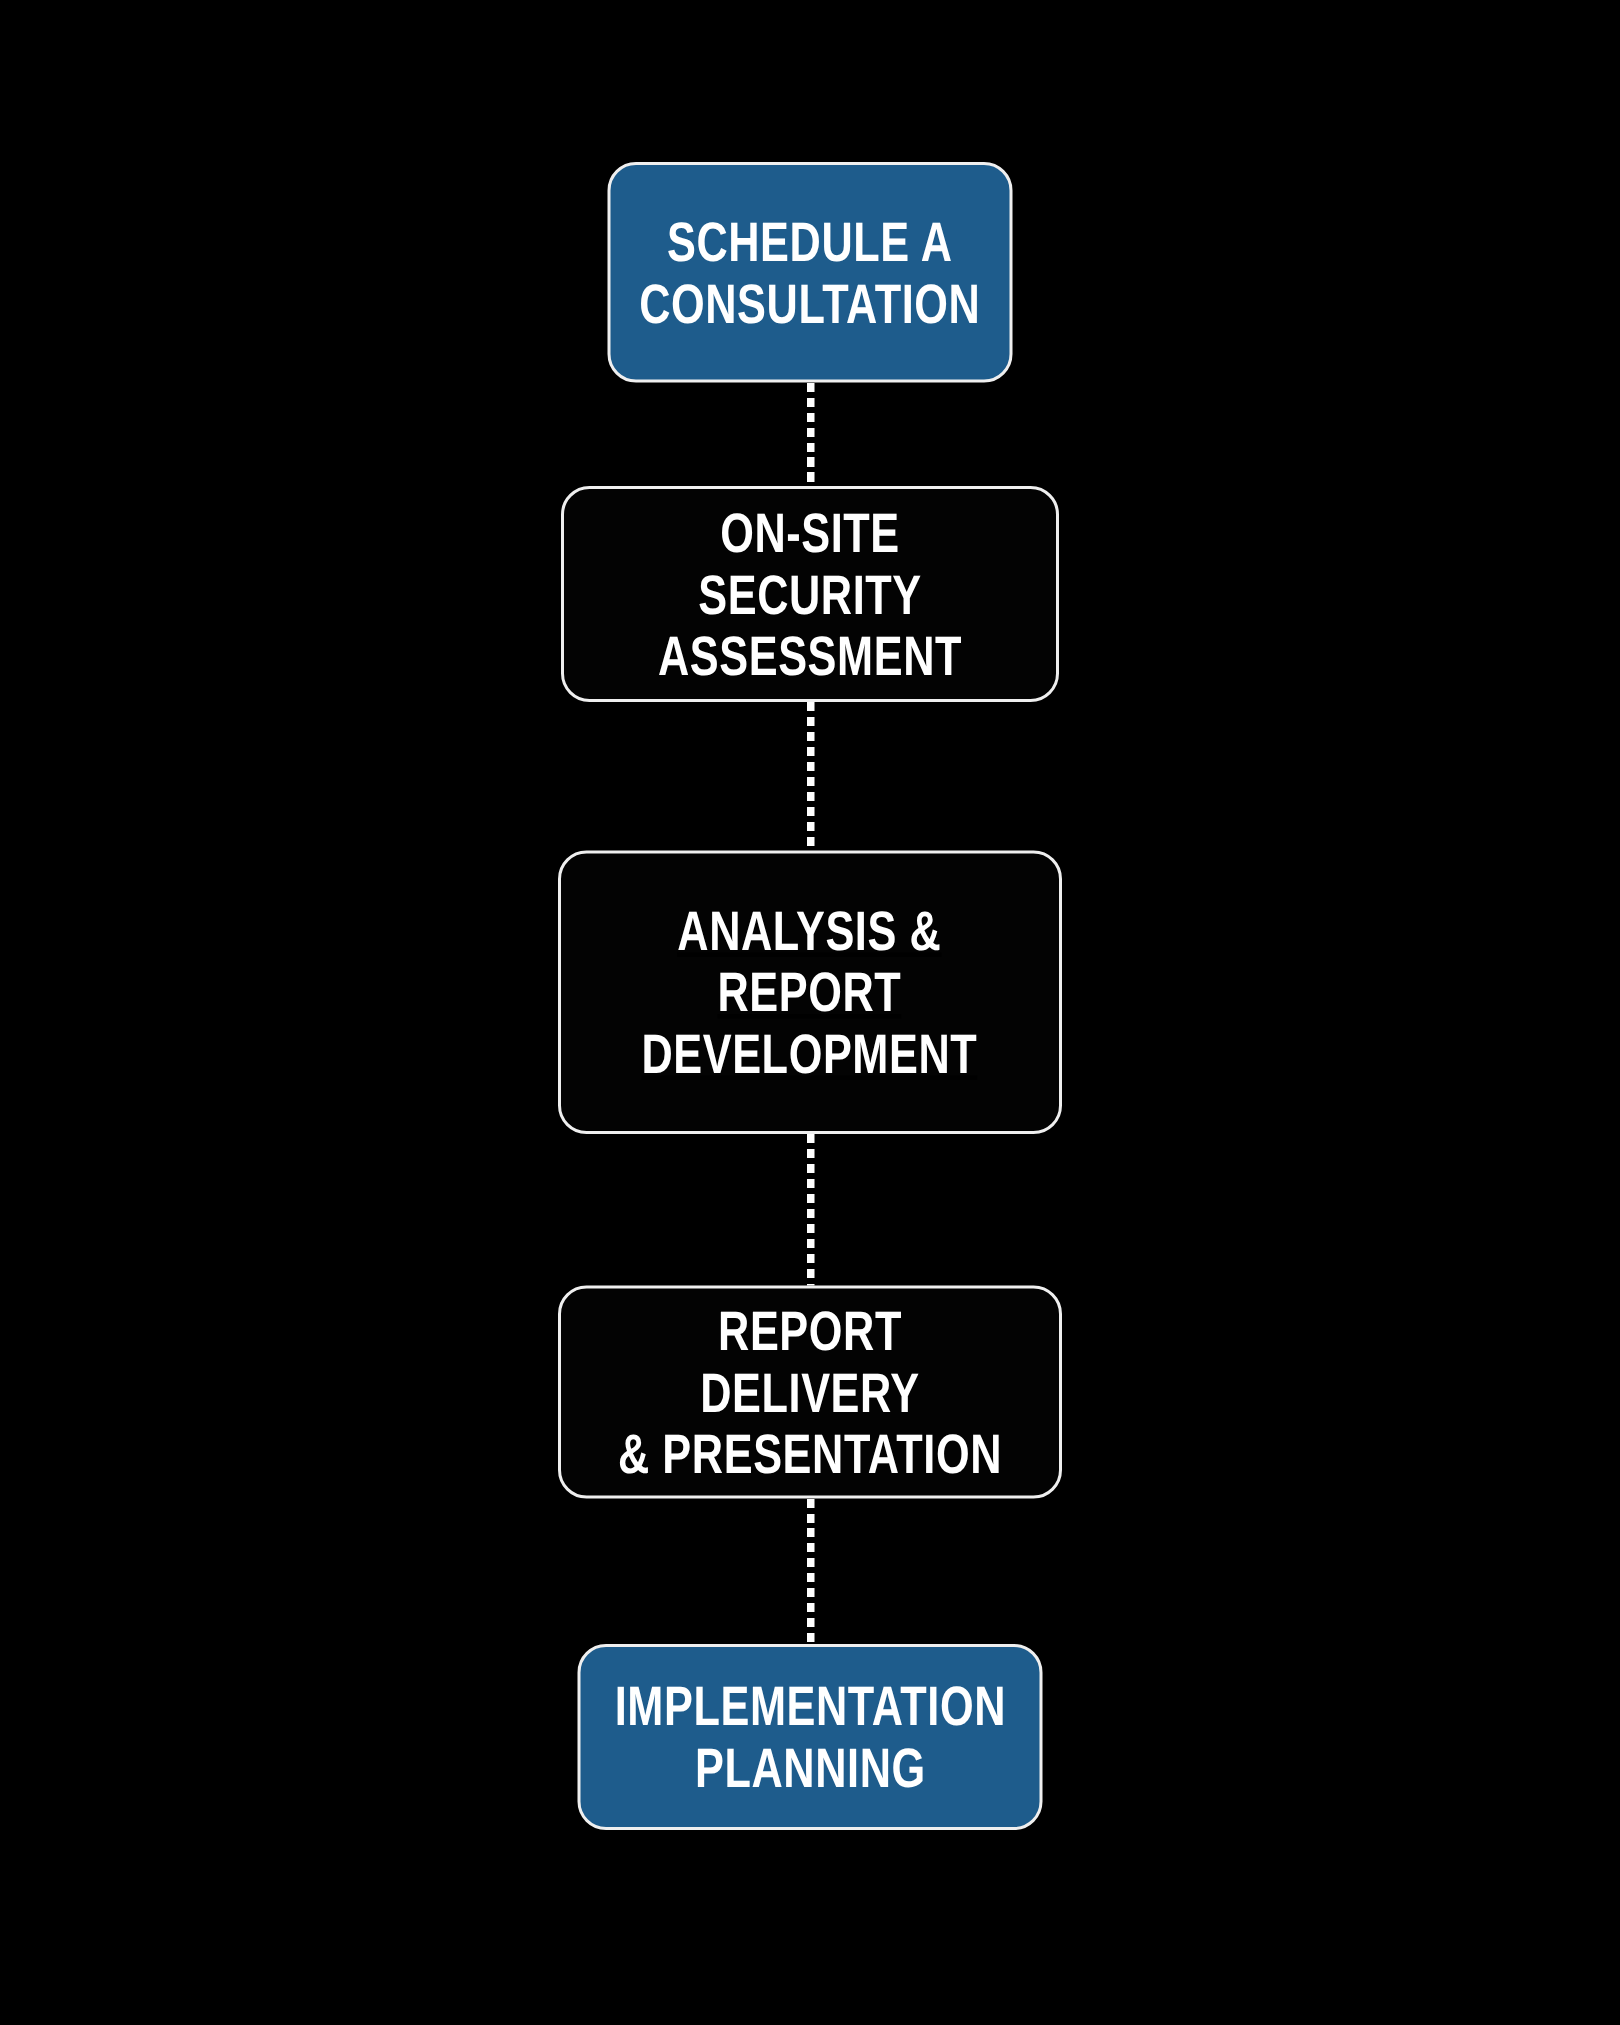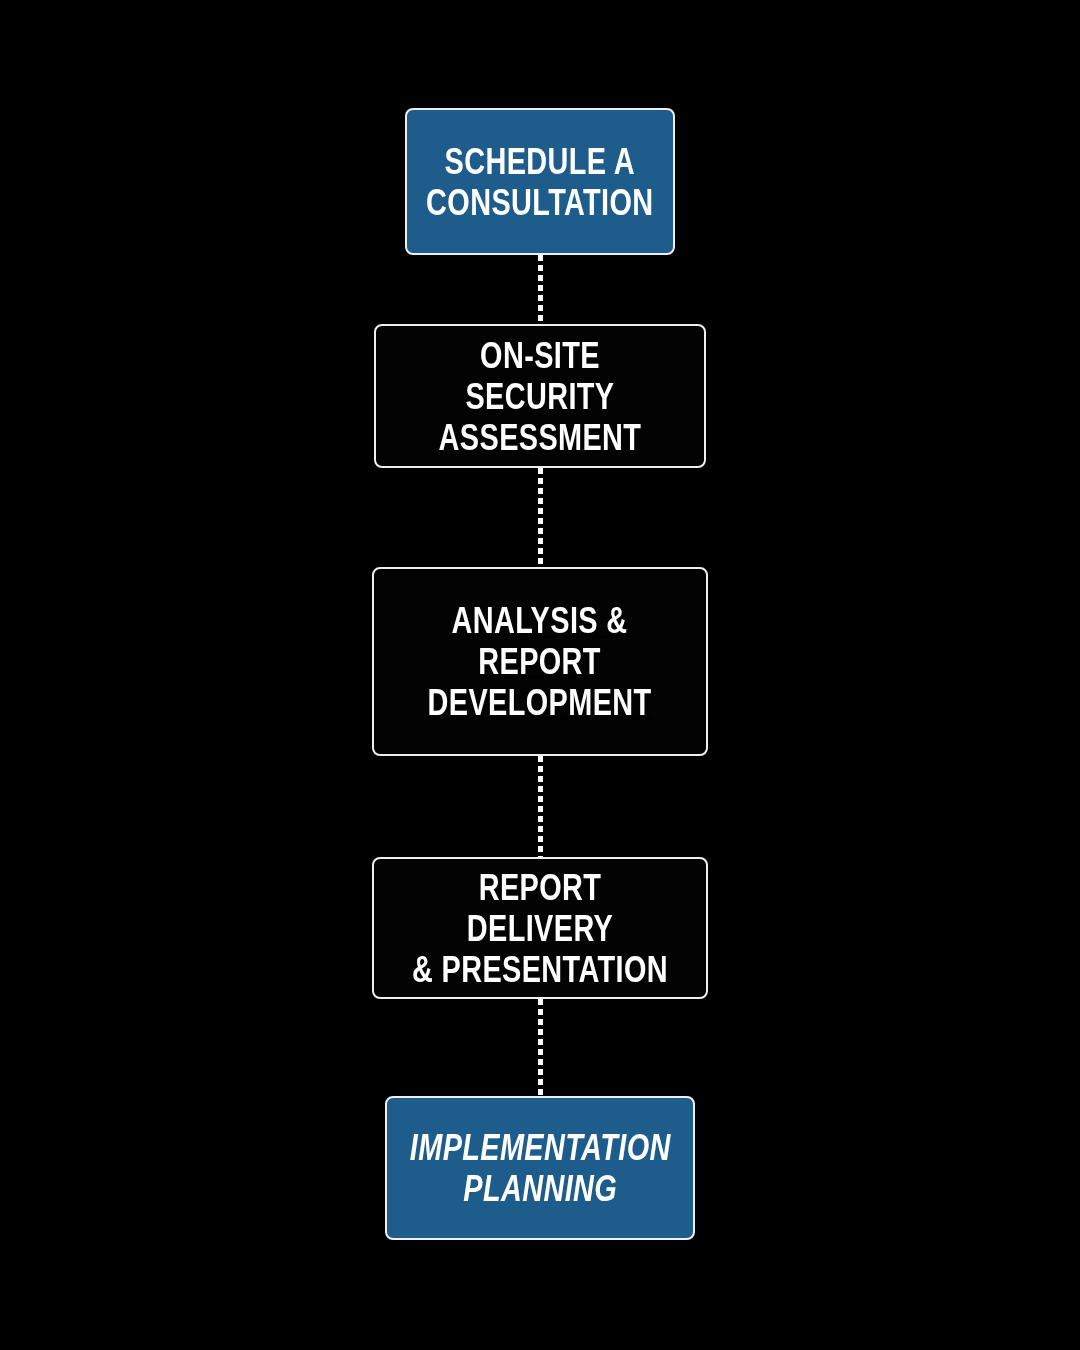--- a/index.html
+++ b/index.html
@@ -24,30 +24,30 @@
     display: flex;
     flex-direction: column;
     align-items: center;
     padding-top: 108px;
   }
   .step {
     display: flex;
     align-items: center;
     justify-content: center;
     border: 2px solid var(--border);
-    border-radius: 8px;
+    border-radius: 19px;
     flex: none;
   }
   .step.accent { background: var(--accent); }
   .step.dark   { background: var(--box); }
   .s1 { width: 270px; height: 147px; }
   .s2 { width: 332px; height: 144px; }
   .s3 { width: 336px; height: 189px; text-decoration: underline; }
   .s4 { width: 336px; height: 142px; }
-  .s5 { width: 310px; height: 144px; font-style: italic; }
+  .s5 { width: 310px; height: 124px; }
   .step-label {
     display: inline-block;
     white-space: pre-line;
     text-align: center;
     color: var(--text);
     font-weight: 700;
     font-size: 37px;
     line-height: 41px;
     letter-spacing: 0.5px;
     transform: scaleX(0.78);

